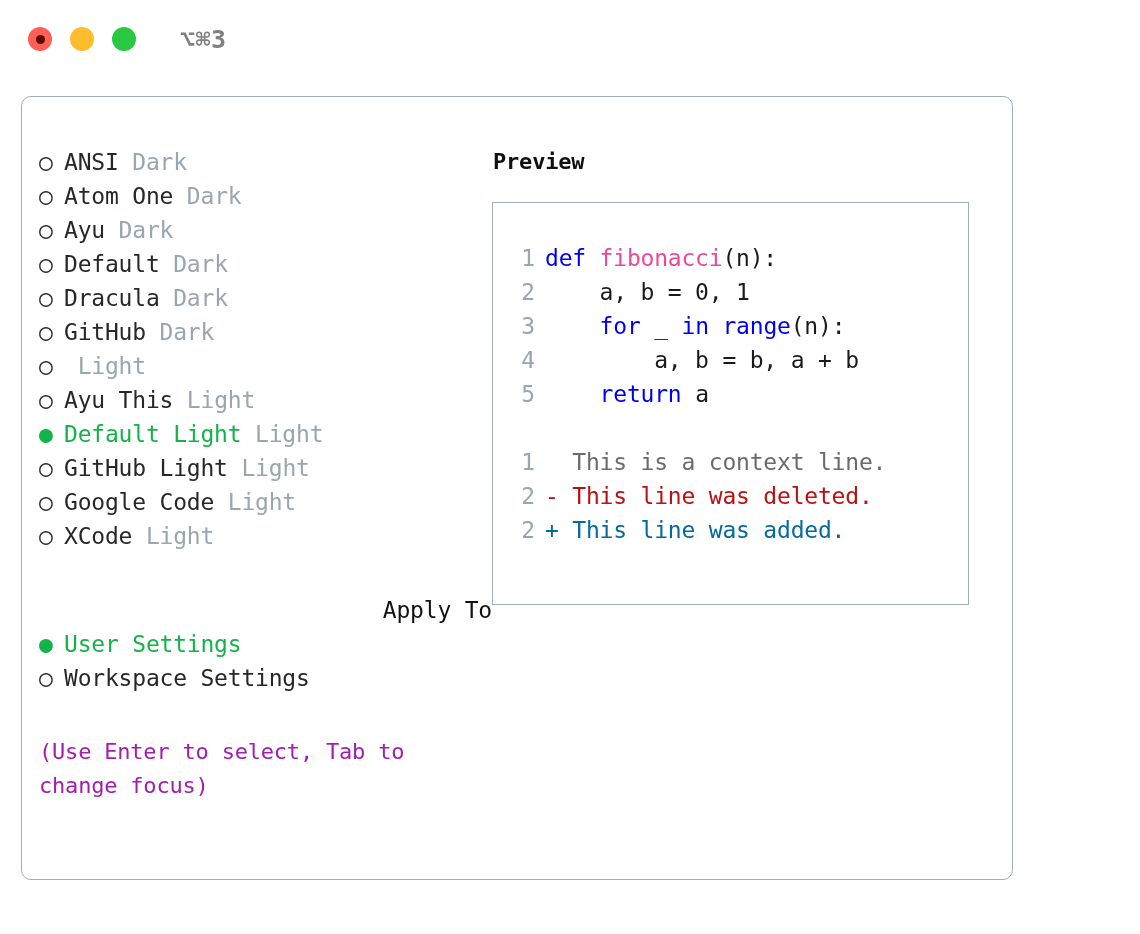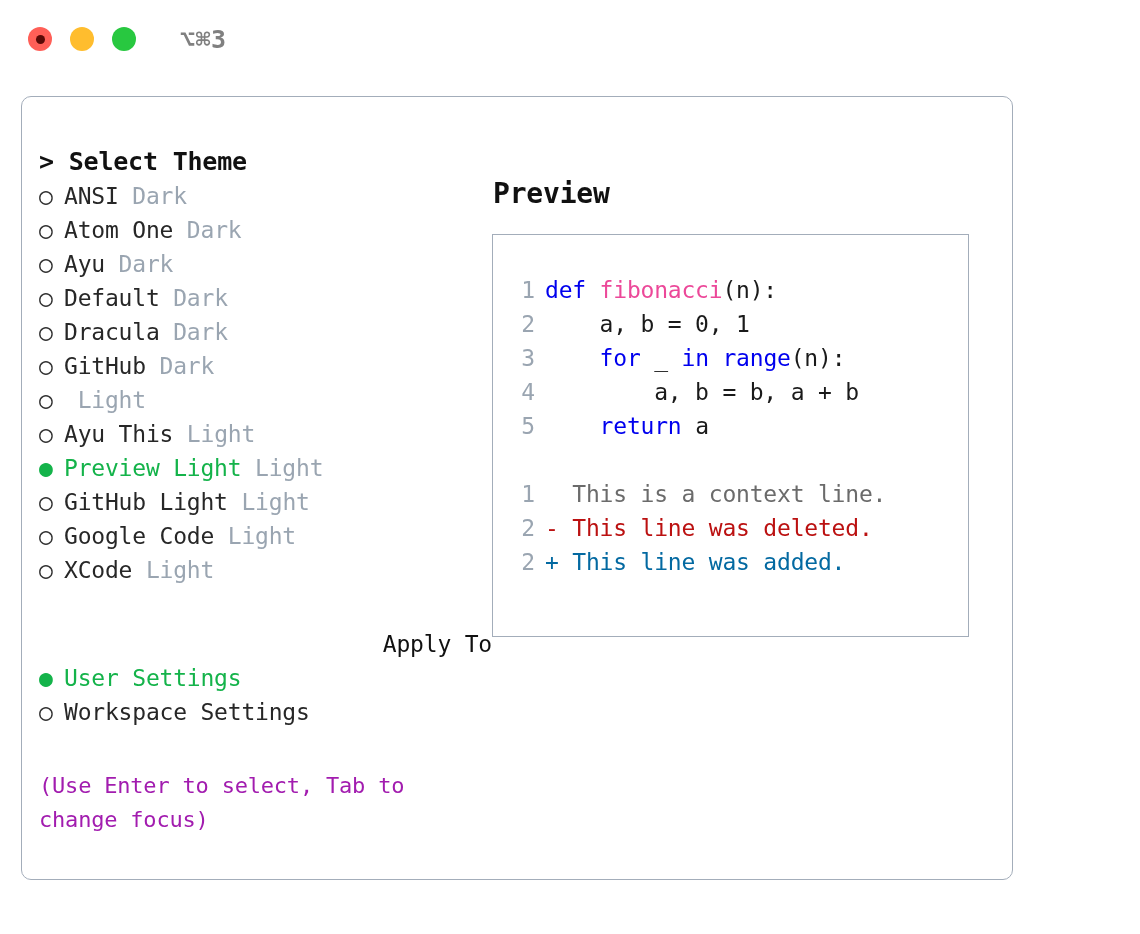--- a/index.html
+++ b/index.html
@@ -141,27 +141,26 @@
     margin-top: 40px;
     font-size: 22px;
     color: #a21caf;
     line-height: 34px;
     width: 400px;
     letter-spacing: -0.2px;
   }
 
   
   .preview-title {
-    font-size: 28px;
+    font-size: 22px;
     font-weight: 700;
     color: #111111;
     line-height: 34px;
     margin-left: 1px;
     letter-spacing: -0.2px;
-    margin-top: 32px;
   }
   .preview-box {
     margin-top: 23px;
     width: 477px;
     height: 403px;
     border: 1.5px solid #a3adba;
     box-sizing: border-box;
     background: #ffffff;
     padding: 38px 0 0 0;
   }
@@ -203,21 +202,20 @@
       <span class="light green"></span>
     </div>
     <div class="title-shortcut">⌥⌘3</div>
   </div>
 
   <div class="window">
     <div class="columns">
 
       <div class="col-left">
 
-        <div class="section-head">&gt; Select Theme</div>
 
         <div>
 
           <div class="opt-row">
             <span class="bullet">○</span>
             <span class="opt-label">ANSI</span>
             <span class="opt-badge">Dark</span>
           </div>
 
           <div class="opt-row">
@@ -256,21 +254,21 @@
           </div>
 
           <div class="opt-row">
             <span class="bullet">○</span>
             <span class="opt-label">Ayu This</span>
             <span class="opt-badge">Light</span>
           </div>
 
           <div class="opt-row selected">
             <span class="bullet sel">●</span>
-            <span class="opt-label">Preview Light</span>
+            <span class="opt-label">Default Light</span>
             <span class="opt-badge">Light</span>
           </div>
 
           <div class="opt-row">
             <span class="bullet">○</span>
             <span class="opt-label">GitHub Light</span>
             <span class="opt-badge">Light</span>
           </div>
 
           <div class="opt-row">

